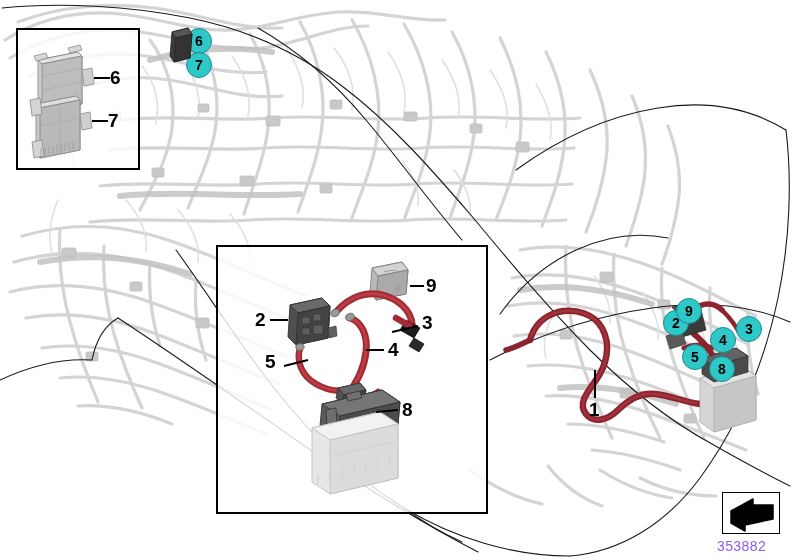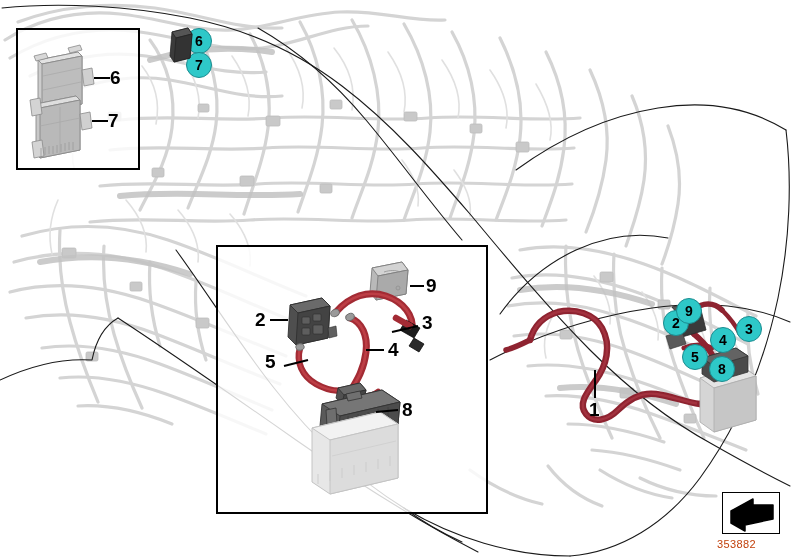--- a/index.html
+++ b/index.html
@@ -45,22 +45,22 @@
     font-family: "Liberation Sans", sans-serif;
     font-weight: bold;
     font-size: 14px;
     color: #000000;
   }
   #diagram-id {
     position: absolute;
     left: 717px;
     top: 538px;
     font-family: "Liberation Sans", sans-serif;
-    font-size: 11px;
-    color: #c2410c;
+    font-size: 14px;
+    color: #8b5cf6;
     letter-spacing: 0.4px;
   }
   .box-frame {
     position: absolute;
     border: 2px solid #000000;
     box-sizing: border-box;
     background: rgba(255,255,255,0.82);
   }
   #orientation-box {
     position: absolute;

